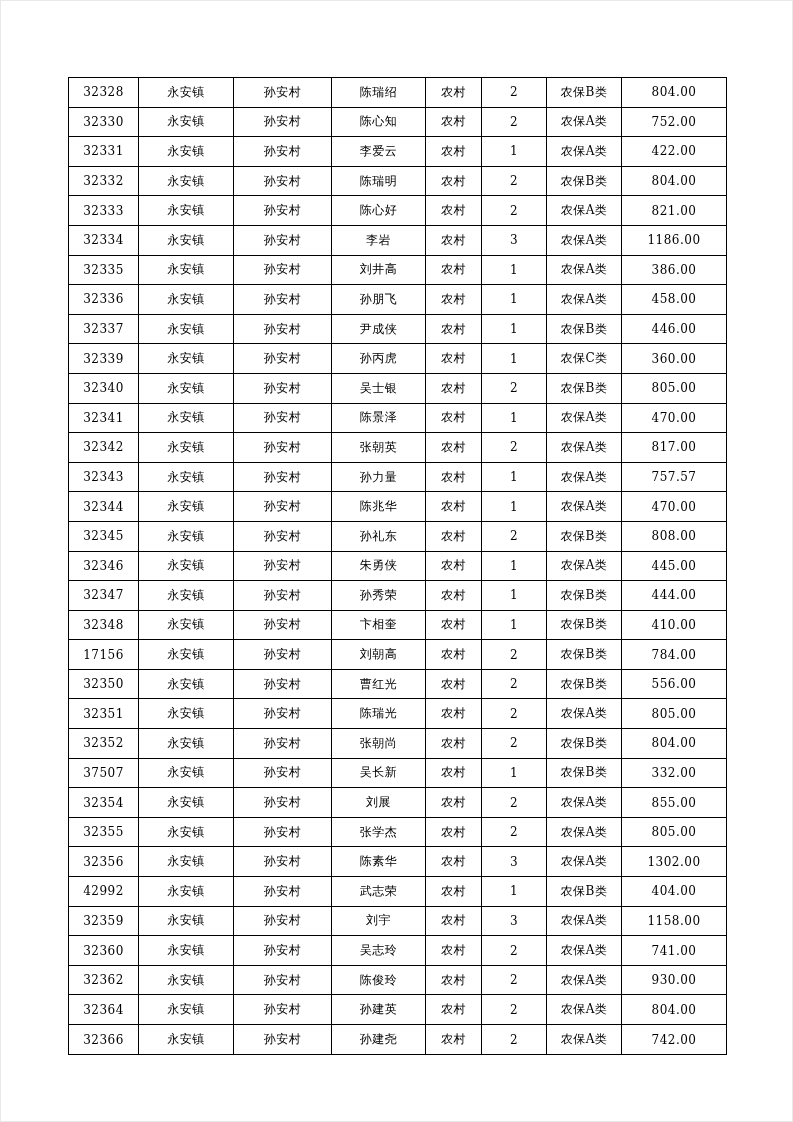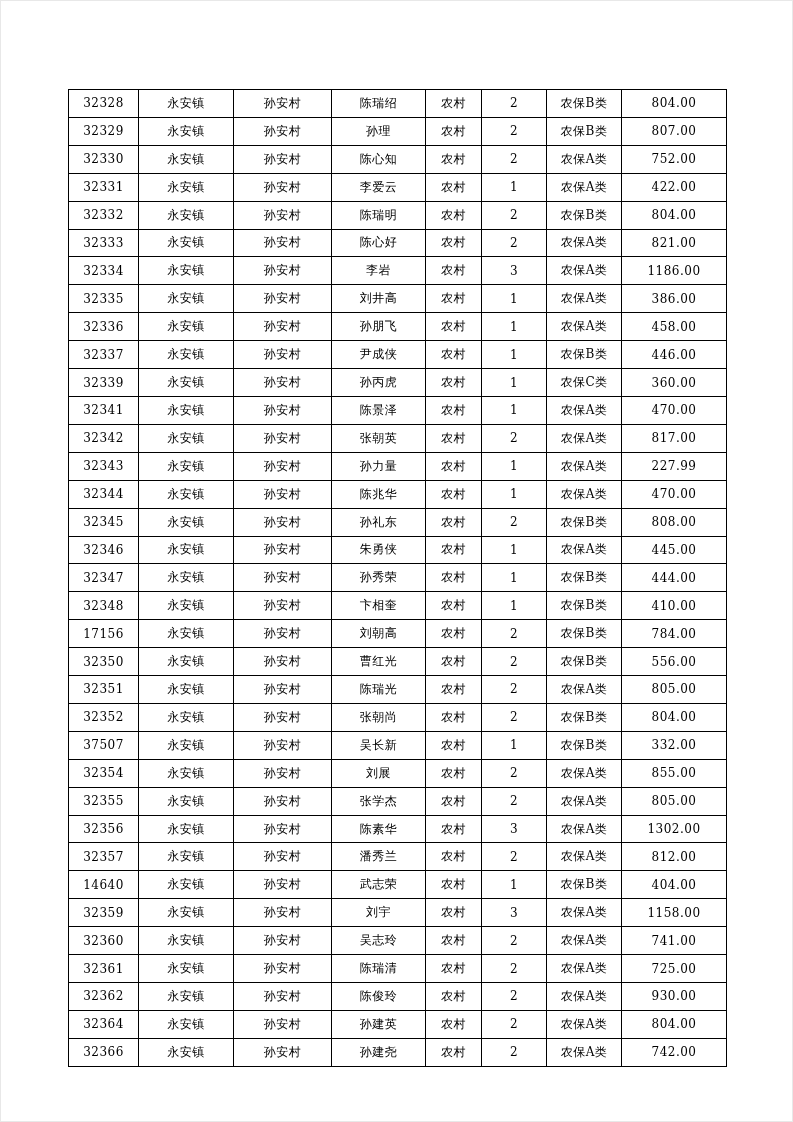--- a/index.html
+++ b/index.html
@@ -20,21 +20,21 @@
     left: 0; top: 0;
     width: 793px;
     height: 1122px;
     background: #ffffff;
     box-sizing: border-box;
     border: 1px solid #e8e8e8;
   }
   table.benefits {
     position: absolute;
     left: 67px;
-    top: 88px;
+    top: 76px;
     width: 658px;
     height: 978px;
     border-collapse: collapse;
     table-layout: fixed;
     font-size: 12px;
   }
   table.benefits td {
     border: 1px solid #000000;
     text-align: center;
     vertical-align: middle;
@@ -67,30 +67,20 @@
           <td class="num">32328</td>
           <td>永安镇</td>
           <td>孙安村</td>
           <td>陈瑞绍</td>
           <td>农村</td>
           <td class="num">2</td>
           <td>农保B类</td>
           <td class="num">804.00</td>
         </tr>
         <tr>
-          <td class="num">32329</td>
-          <td>永安镇</td>
-          <td>孙安村</td>
-          <td>孙理</td>
-          <td>农村</td>
-          <td class="num">2</td>
-          <td>农保B类</td>
-          <td class="num">807.00</td>
-        </tr>
-        <tr>
           <td class="num">32330</td>
           <td>永安镇</td>
           <td>孙安村</td>
           <td>陈心知</td>
           <td>农村</td>
           <td class="num">2</td>
           <td>农保A类</td>
           <td class="num">752.00</td>
         </tr>
         <tr>
@@ -167,20 +157,30 @@
           <td class="num">32339</td>
           <td>永安镇</td>
           <td>孙安村</td>
           <td>孙丙虎</td>
           <td>农村</td>
           <td class="num">1</td>
           <td>农保C类</td>
           <td class="num">360.00</td>
         </tr>
         <tr>
+          <td class="num">32340</td>
+          <td>永安镇</td>
+          <td>孙安村</td>
+          <td>吴士银</td>
+          <td>农村</td>
+          <td class="num">2</td>
+          <td>农保B类</td>
+          <td class="num">805.00</td>
+        </tr>
+        <tr>
           <td class="num">32341</td>
           <td>永安镇</td>
           <td>孙安村</td>
           <td>陈景泽</td>
           <td>农村</td>
           <td class="num">1</td>
           <td>农保A类</td>
           <td class="num">470.00</td>
         </tr>
         <tr>
@@ -194,21 +194,21 @@
           <td class="num">817.00</td>
         </tr>
         <tr>
           <td class="num">32343</td>
           <td>永安镇</td>
           <td>孙安村</td>
           <td>孙力量</td>
           <td>农村</td>
           <td class="num">1</td>
           <td>农保A类</td>
-          <td class="num">227.99</td>
+          <td class="num">757.57</td>
         </tr>
         <tr>
           <td class="num">32344</td>
           <td>永安镇</td>
           <td>孙安村</td>
           <td>陈兆华</td>
           <td>农村</td>
           <td class="num">1</td>
           <td>农保A类</td>
           <td class="num">470.00</td>
@@ -327,31 +327,21 @@
           <td class="num">32356</td>
           <td>永安镇</td>
           <td>孙安村</td>
           <td>陈素华</td>
           <td>农村</td>
           <td class="num">3</td>
           <td>农保A类</td>
           <td class="num">1302.00</td>
         </tr>
         <tr>
-          <td class="num">32357</td>
-          <td>永安镇</td>
-          <td>孙安村</td>
-          <td>潘秀兰</td>
-          <td>农村</td>
-          <td class="num">2</td>
-          <td>农保A类</td>
-          <td class="num">812.00</td>
-        </tr>
-        <tr>
-          <td class="num">14640</td>
+          <td class="num">42992</td>
           <td>永安镇</td>
           <td>孙安村</td>
           <td>武志荣</td>
           <td>农村</td>
           <td class="num">1</td>
           <td>农保B类</td>
           <td class="num">404.00</td>
         </tr>
         <tr>
           <td class="num">32359</td>
@@ -365,30 +355,20 @@
         </tr>
         <tr>
           <td class="num">32360</td>
           <td>永安镇</td>
           <td>孙安村</td>
           <td>吴志玲</td>
           <td>农村</td>
           <td class="num">2</td>
           <td>农保A类</td>
           <td class="num">741.00</td>
-        </tr>
-        <tr>
-          <td class="num">32361</td>
-          <td>永安镇</td>
-          <td>孙安村</td>
-          <td>陈瑞清</td>
-          <td>农村</td>
-          <td class="num">2</td>
-          <td>农保A类</td>
-          <td class="num">725.00</td>
         </tr>
         <tr>
           <td class="num">32362</td>
           <td>永安镇</td>
           <td>孙安村</td>
           <td>陈俊玲</td>
           <td>农村</td>
           <td class="num">2</td>
           <td>农保A类</td>
           <td class="num">930.00</td>

